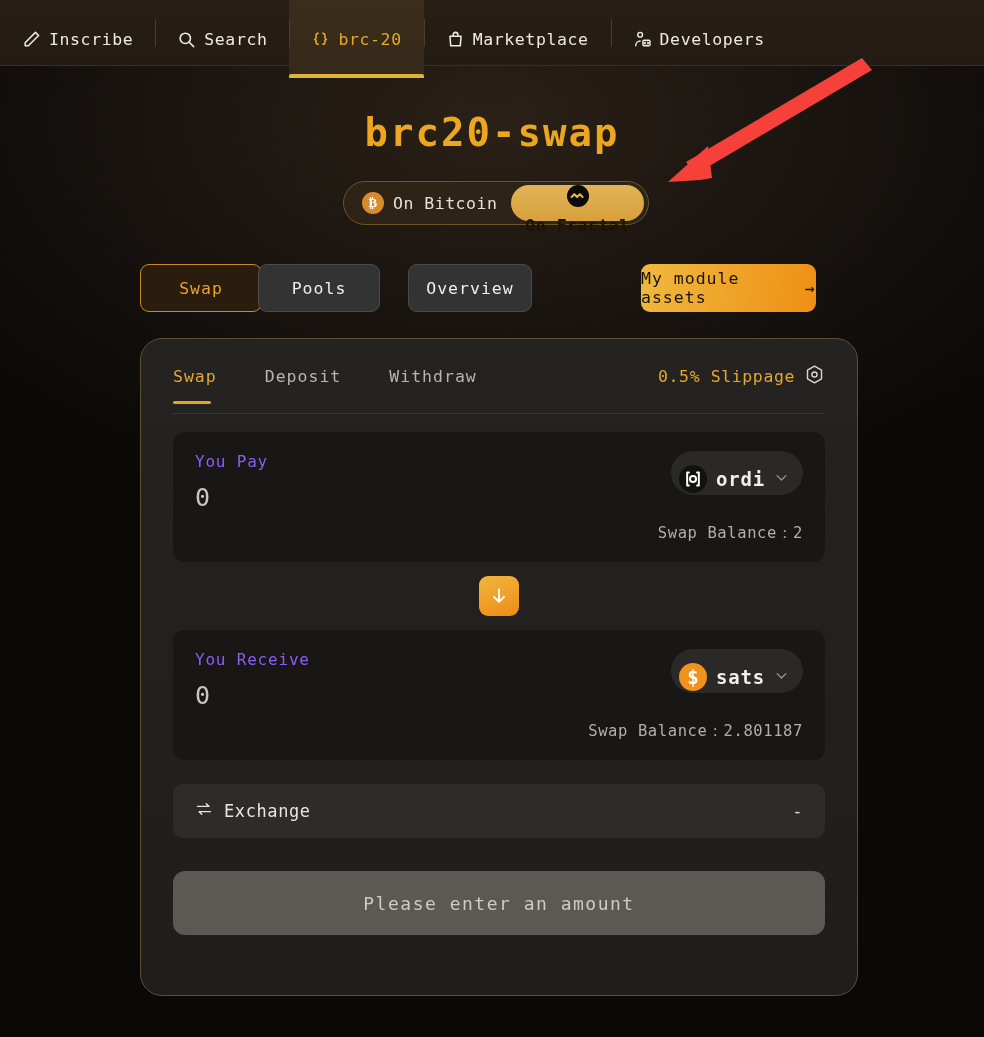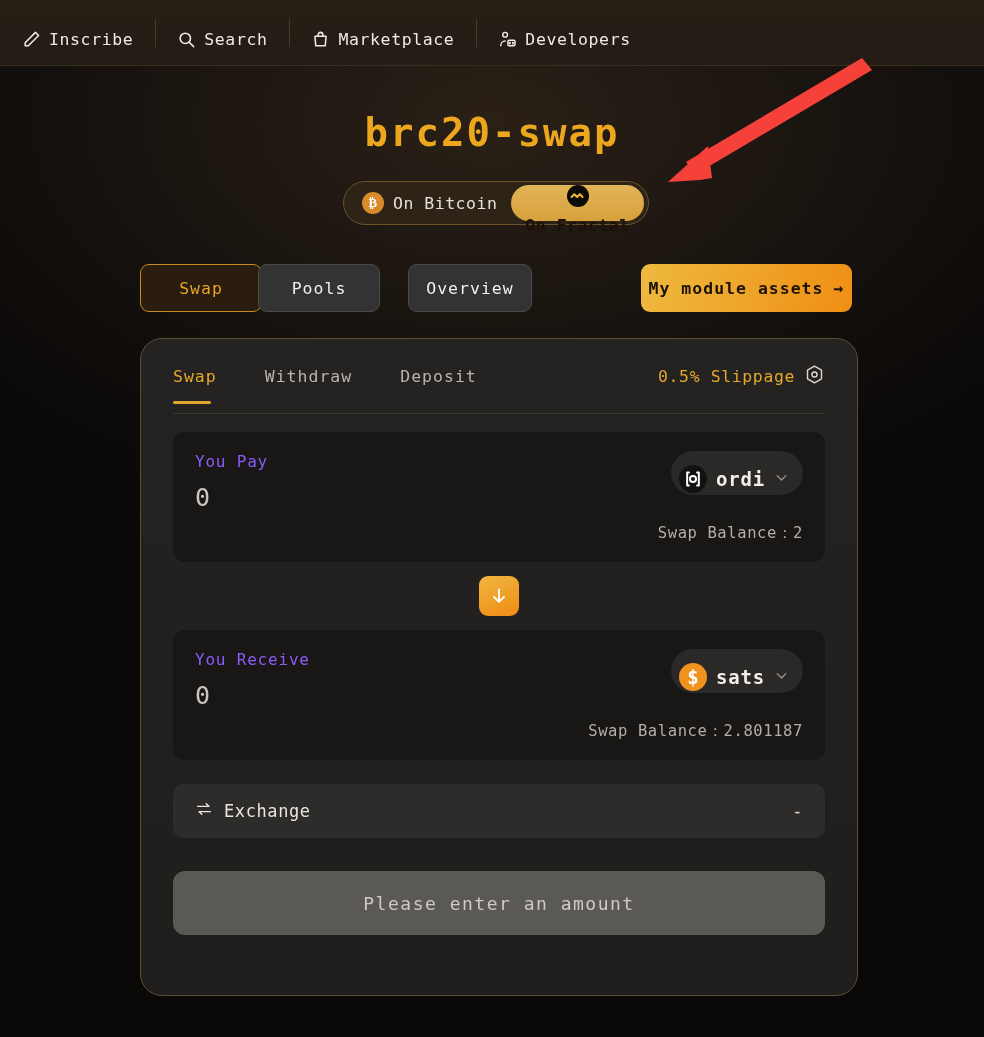--- a/index.html
+++ b/index.html
@@ -76,23 +76,23 @@
   .btn-row { position:absolute; top:264px; left:140px; width:718px; height:48px; }
   .pill {
     position:absolute; top:0; height:48px;
     display:flex; align-items:center; justify-content:center;
     border-radius:9px; font-size:16.5px; letter-spacing:1px; cursor:pointer;
   }
   .pill.swap   { left:0;   width:122px; background:#2a1d0d; border:1px solid #c98a22; color:#e8a32a; }
   .pill.pools  { left:118px; width:122px; background:#333333; border:1px solid #4a4a4a; color:#efefef; }
   .pill.over   { left:268px; width:124px; background:#333333; border:1px solid #4a4a4a; color:#efefef; }
   .pill.assets {
-    left:501px; width:211px; gap:10px;
+    left:501px; width:175px; gap:10px;
     background:linear-gradient(100deg,#eeb93f 0%,#ef8f14 100%);
-    color:#1d1305; font-weight:700; border:none;
+    color:#1d1305; font-weight:400; border:none;
   }
 
   
   .card {
     position:absolute; top:338px; left:140px; width:718px; height:658px;
     background:linear-gradient(180deg,#242321 0%,#1f1e1c 100%);
     border:1px solid #5d5031; border-radius:22px;
     padding:0 32px;
   }
   .tabs { position:relative; display:flex; align-items:center; height:74px; }
@@ -177,20 +177,29 @@
     <div class="nav-item">
       <span class="nav-icon">
         <svg width="19" height="19" viewBox="0 0 24 24" fill="none" stroke="#f0ece5" stroke-width="2" stroke-linecap="round">
           <circle cx="10.5" cy="10.5" r="6.5"></circle>
             <path d="M15.5 15.5L21 21"></path>
         </svg>
       </span>
       <span>Search</span>
     </div>
 
+    <div class="nav-item active">
+      <span class="nav-icon">
+        <svg width="19" height="19" viewBox="0 0 24 24" fill="none" stroke="#e8a92b" stroke-width="2" stroke-linecap="round" stroke-linejoin="round">
+          <path d="M9 4c-2 0-2.5 1-2.5 3S6 12 4.5 12c1.5 0 2 1 2 3s.5 3 2.5 3"></path>
+          <path d="M15 4c2 0 2.5 1 2.5 3s.5 5 2 5c-1.5 0-2 1-2 3s-.5 3-2.5 3"></path>
+        </svg>
+      </span>
+      <span>brc-20</span>
+    </div>
 
     <div class="nav-item">
       <span class="nav-icon">
         <svg width="19" height="19" viewBox="0 0 24 24" fill="none" stroke="#f0ece5" stroke-width="1.9" stroke-linejoin="round">
           <path d="M5 8h14l-1 12H6z"></path>
             <path d="M9 8V6a3 3 0 016 0v2"></path>
         </svg>
       </span>
       <span>Marketplace</span>
     </div>
@@ -241,24 +250,24 @@
     </div>
   </div>
 
   <div class="card">
 
     <div class="tabs">
       <div class="tab active">
         <span>Swap</span>
       </div>
       <div class="tab">
+        <span>Deposit</span>
+      </div>
+      <div class="tab">
         <span>Withdraw</span>
-      </div>
-      <div class="tab">
-        <span>Deposit</span>
       </div>
       <div class="slippage">
         <span>0.5% Slippage</span>
         <span>
           <svg width="21" height="21" viewBox="0 0 24 24" fill="none" stroke="#ddd7cf" stroke-width="1.6" stroke-linejoin="round">
             <path d="M12 2.5l8 4.6v9.8l-8 4.6-8-4.6V7.1z"></path>
               <circle cx="12" cy="12" r="2.9"></circle>
           </svg>
         </span>
       </div>

